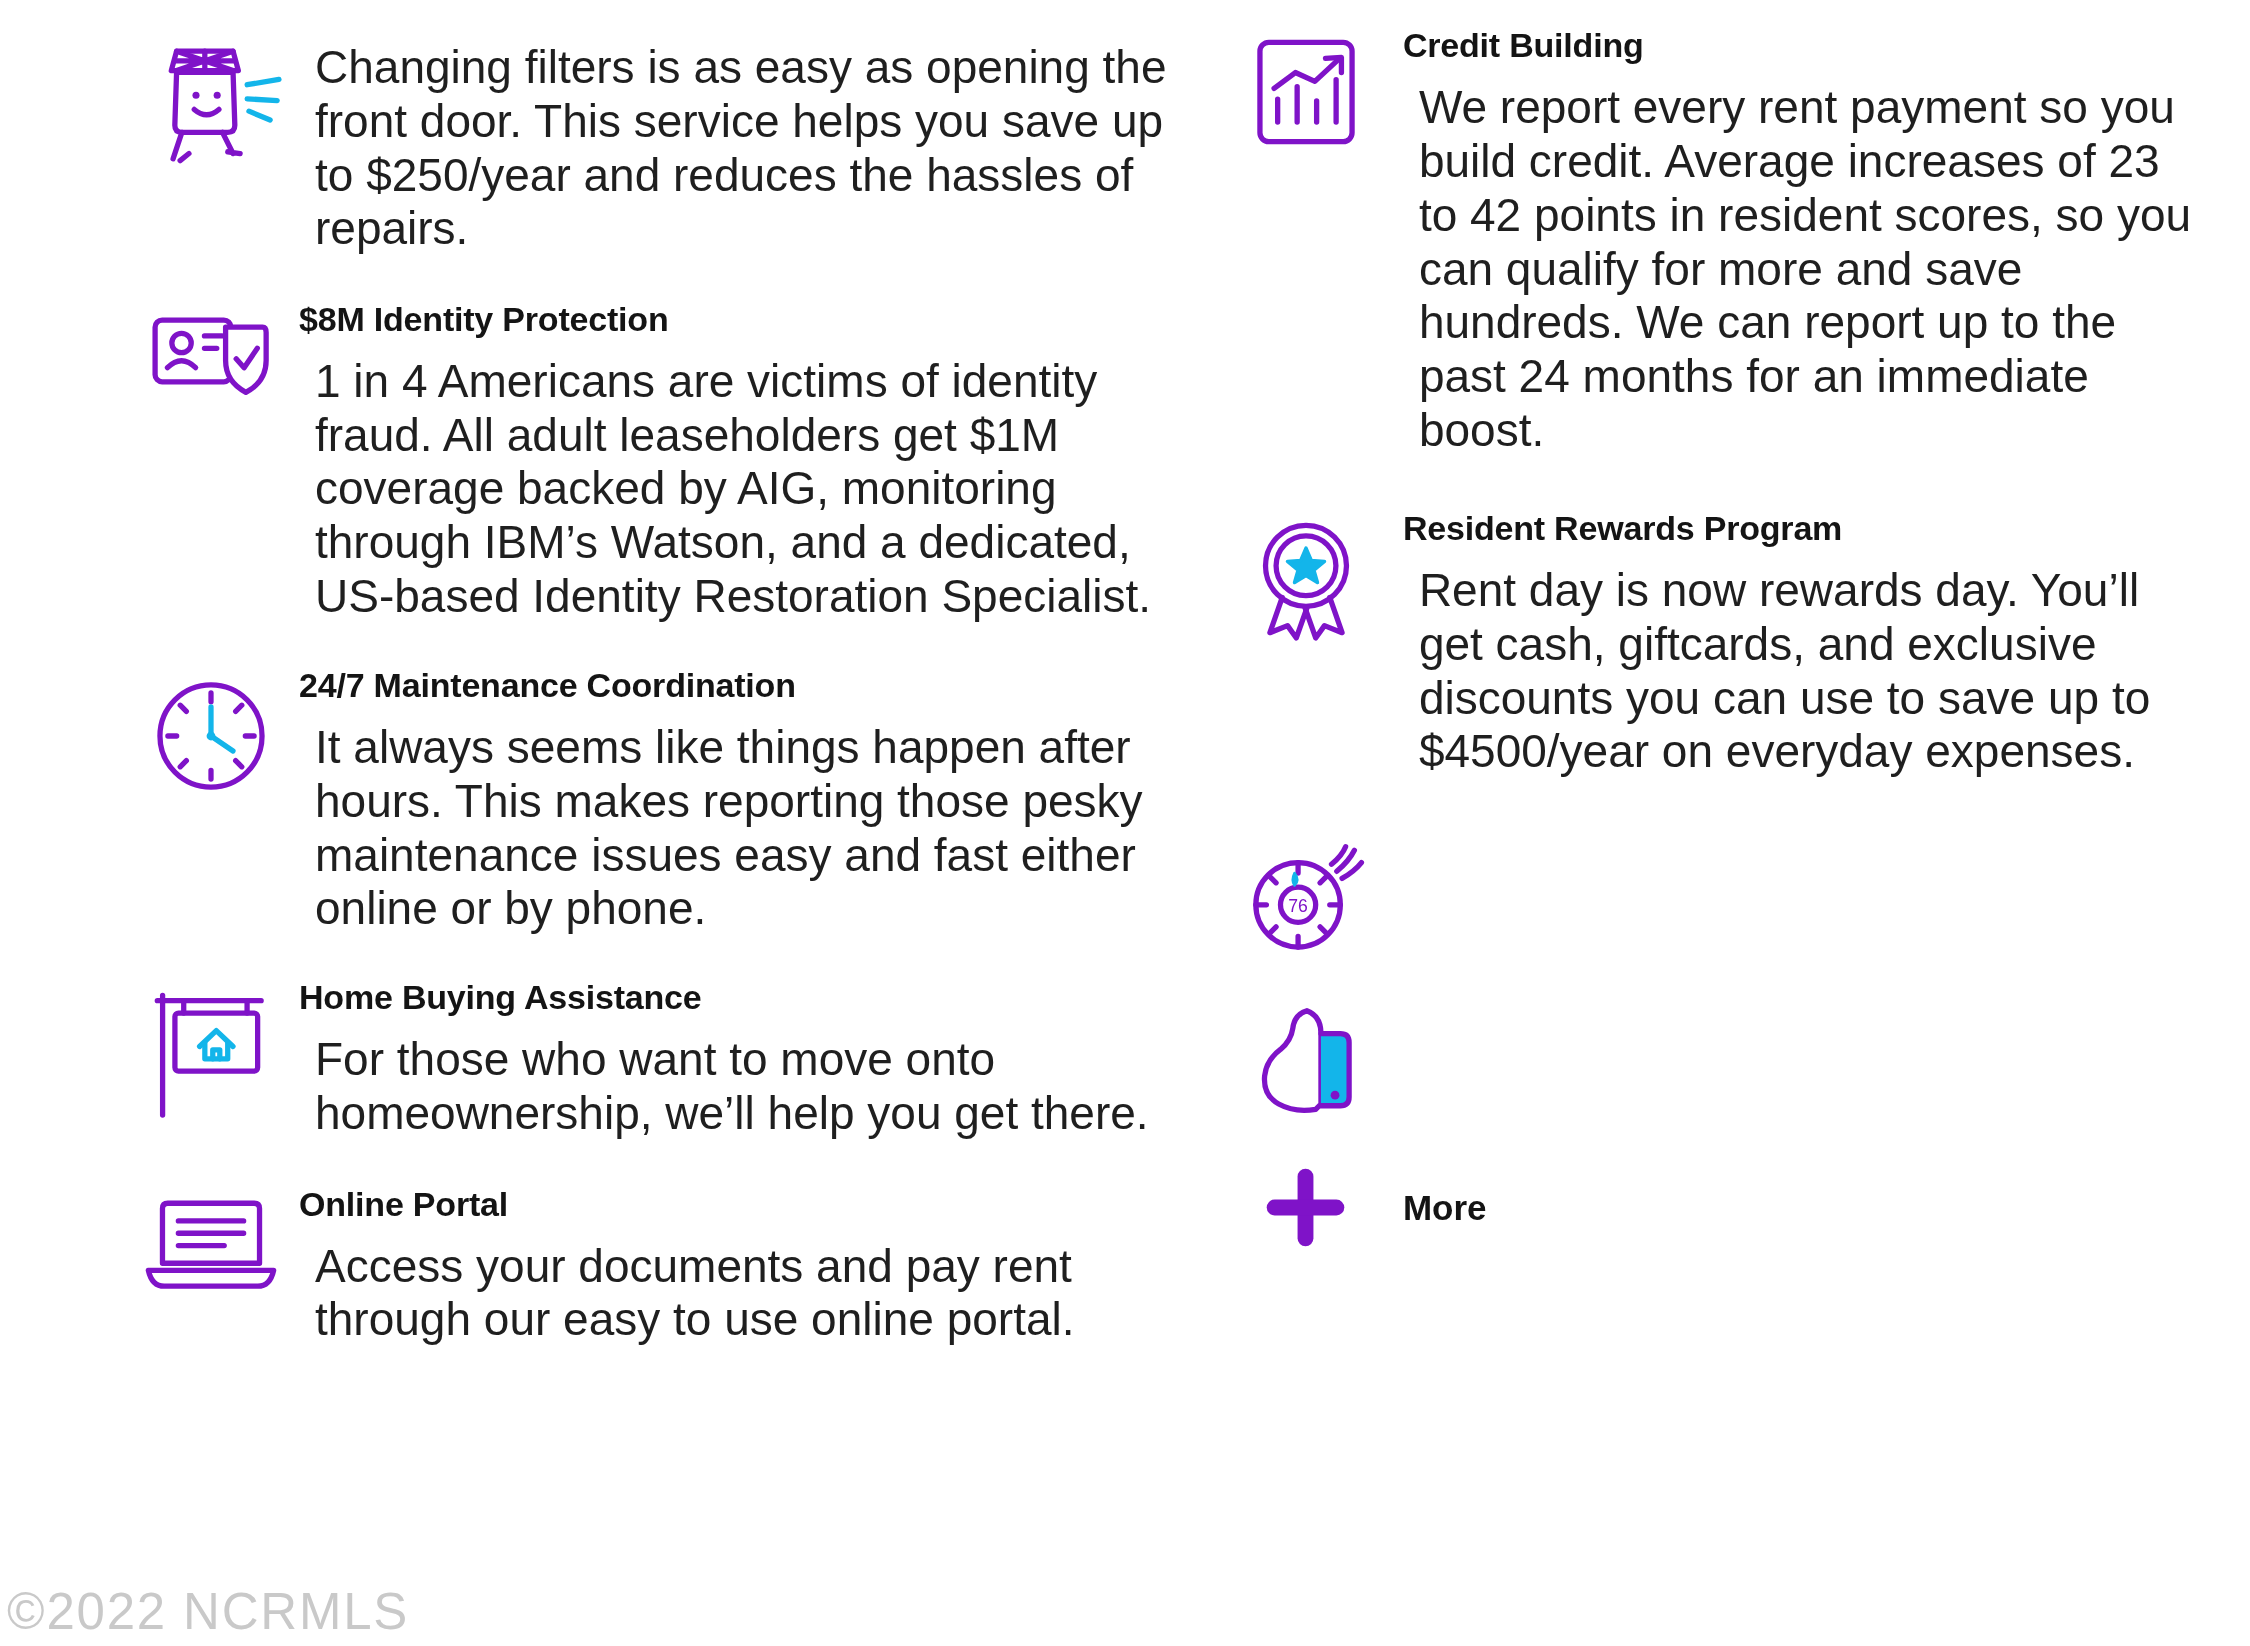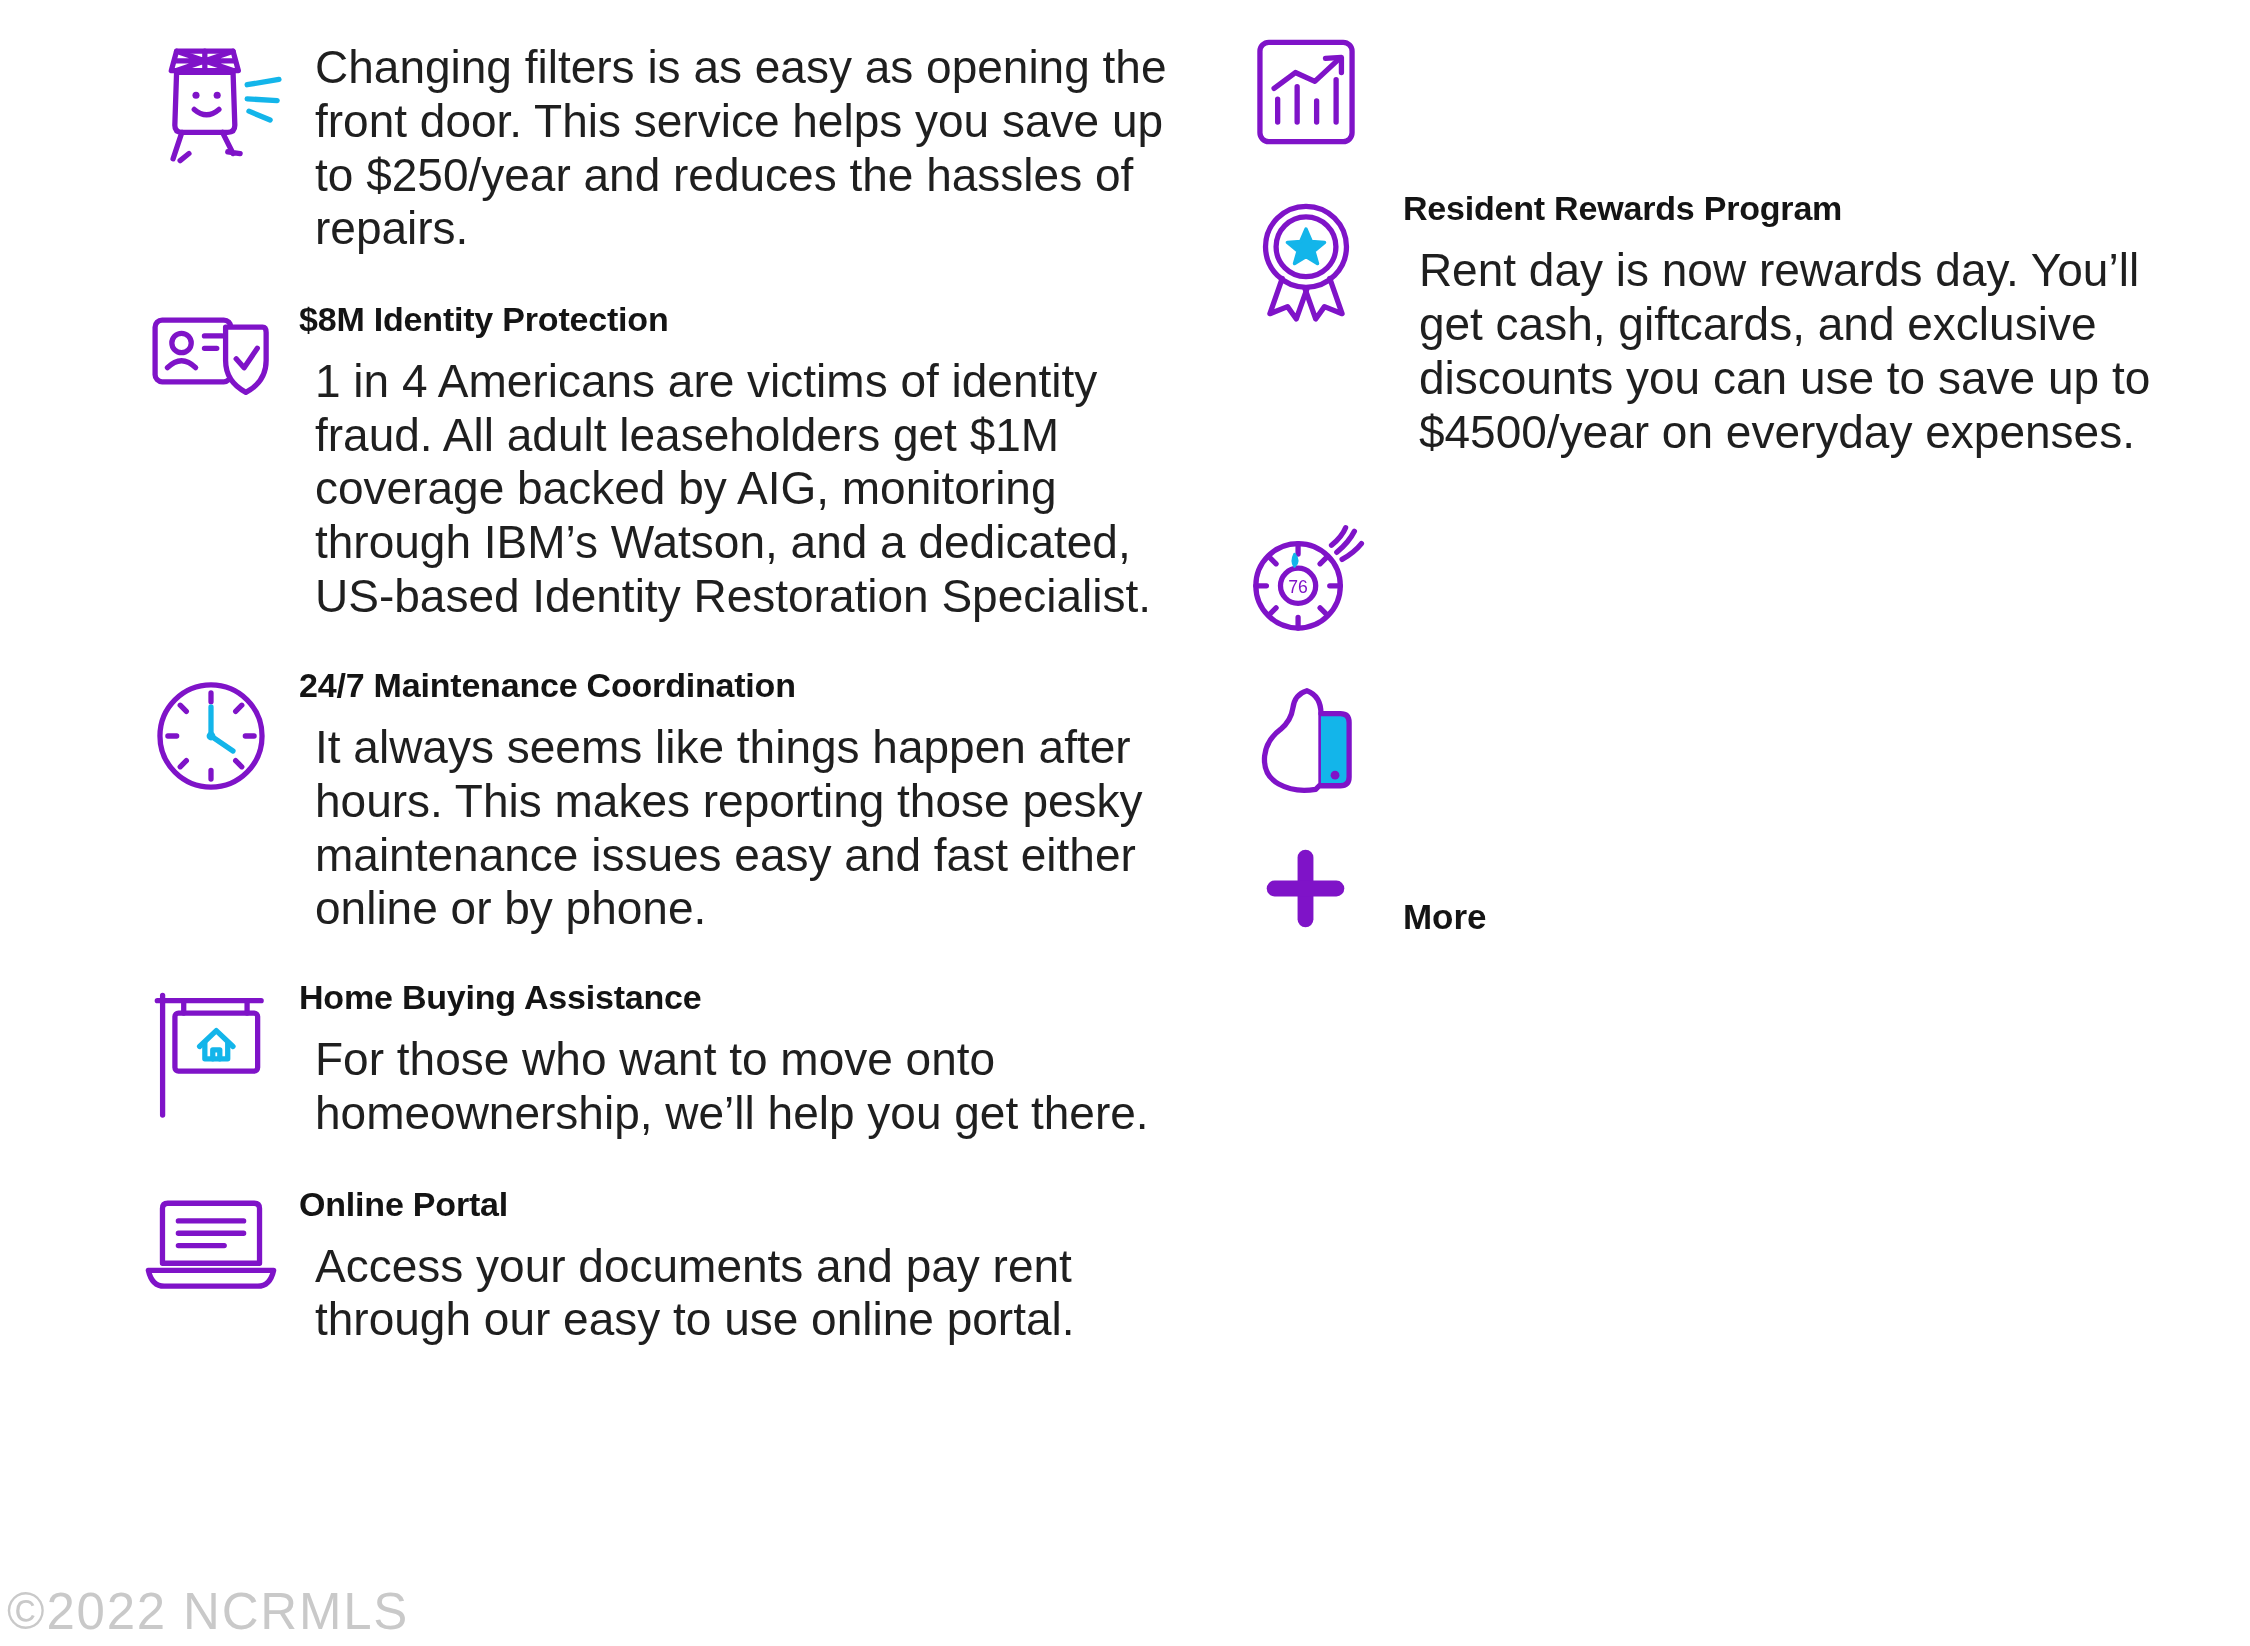--- a/index.html
+++ b/index.html
@@ -77,21 +77,21 @@
   .col-left .feature:nth-child(2) { margin-bottom: 25px; }
   .col-left .feature:nth-child(3) { margin-bottom: 25px; }
   .col-left .feature:nth-child(4) { margin-bottom: 26.5px; }
 
   .col-right .feature { margin-bottom: 34px; }
   .col-right .icon-cell { width: 194px; min-width: 194px; }
 
   .more-row {
     display: flex;
     flex-direction: row;
-    align-items: flex-end;
+    align-items: center;
     margin-top: 3.5px;
   }
   .more-row .icon-cell {
     width: 194px;
     min-width: 194px;
     padding-top: 0;
   }
   .more-label {
     font-size: 35px;
     font-weight: bold;
@@ -206,20 +206,24 @@
 
     <div class="feature">
       <div class="icon-cell">
         <svg width="124" height="124" viewBox="0 0 140 140" fill="none" stroke="#7F13C8" stroke-width="6" stroke-linecap="round" stroke-linejoin="round">
           <rect x="18" y="14" width="104" height="112" rx="10"></rect>
           <path d="M38 104 L38 78 M60 104 L60 64 M82 104 L82 80 M104 104 L104 56"></path>
           <path d="M34 66 L58 48 L80 58 L108 32"></path>
           <path d="M92 32 L110 31 L110 48"></path>
         </svg>
       </div>
+      <div class="text-cell">
+        <p class="feature-title">Credit Building</p>
+        <p class="feature-body">We report every rent payment so you build credit. Average increases of 23 to 42 points in resident scores, so you can qualify for more and save hundreds. We can report up to the past 24 months for an immediate boost.</p>
+      </div>
     </div>
 
     <div class="feature">
       <div class="icon-cell">
         <svg width="132" height="132" viewBox="0 0 150 150" fill="none" stroke="#7F13C8" stroke-width="6" stroke-linecap="round" stroke-linejoin="round">
           <circle cx="75" cy="60" r="46"></circle>
           <circle cx="75" cy="60" r="34"></circle>
           <path d="M75 40 L81 54 L96 55 L84 65 L88 79 L75 71 L62 79 L66 65 L54 55 L69 54 Z" fill="#13B5EA" stroke="#13B5EA" stroke-width="4"></path>
           <path d="M48 96 L34 136 L54 128 L64 142 L76 108"></path>
           <path d="M102 96 L116 136 L96 128 L86 142 L74 108"></path>

